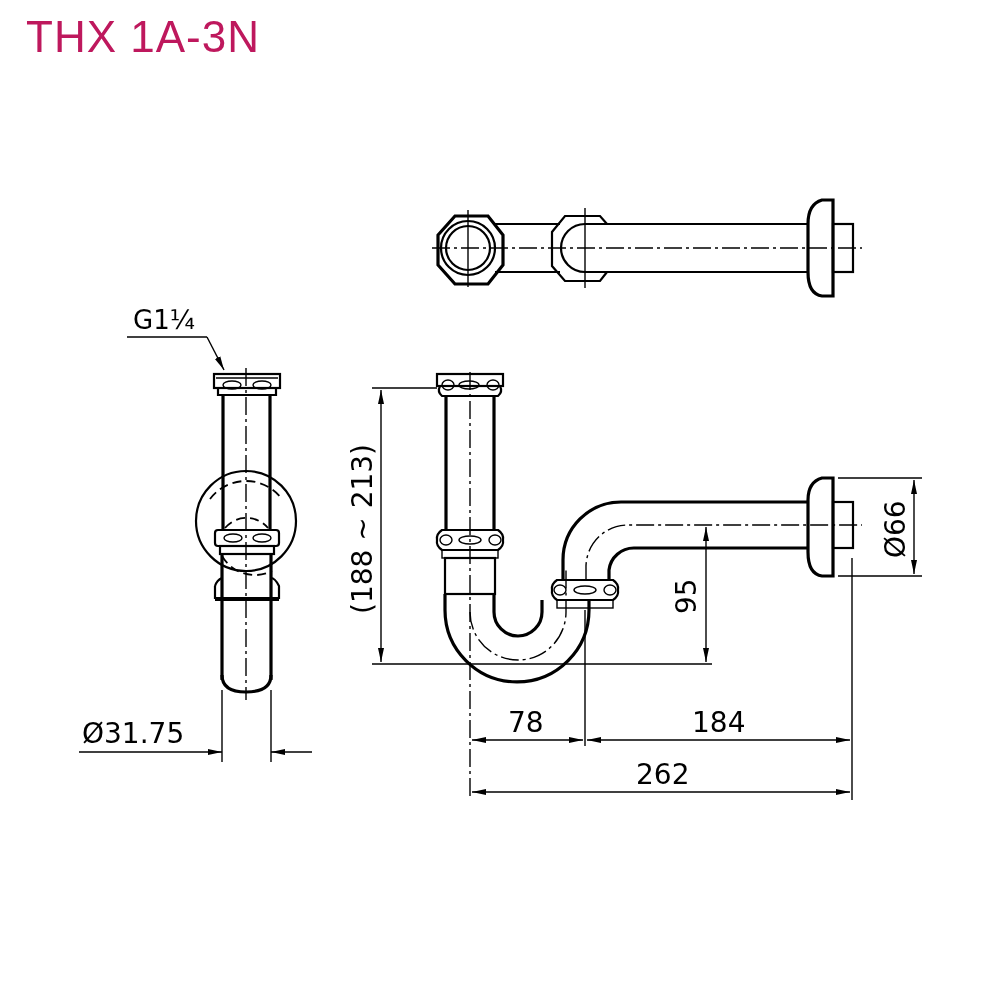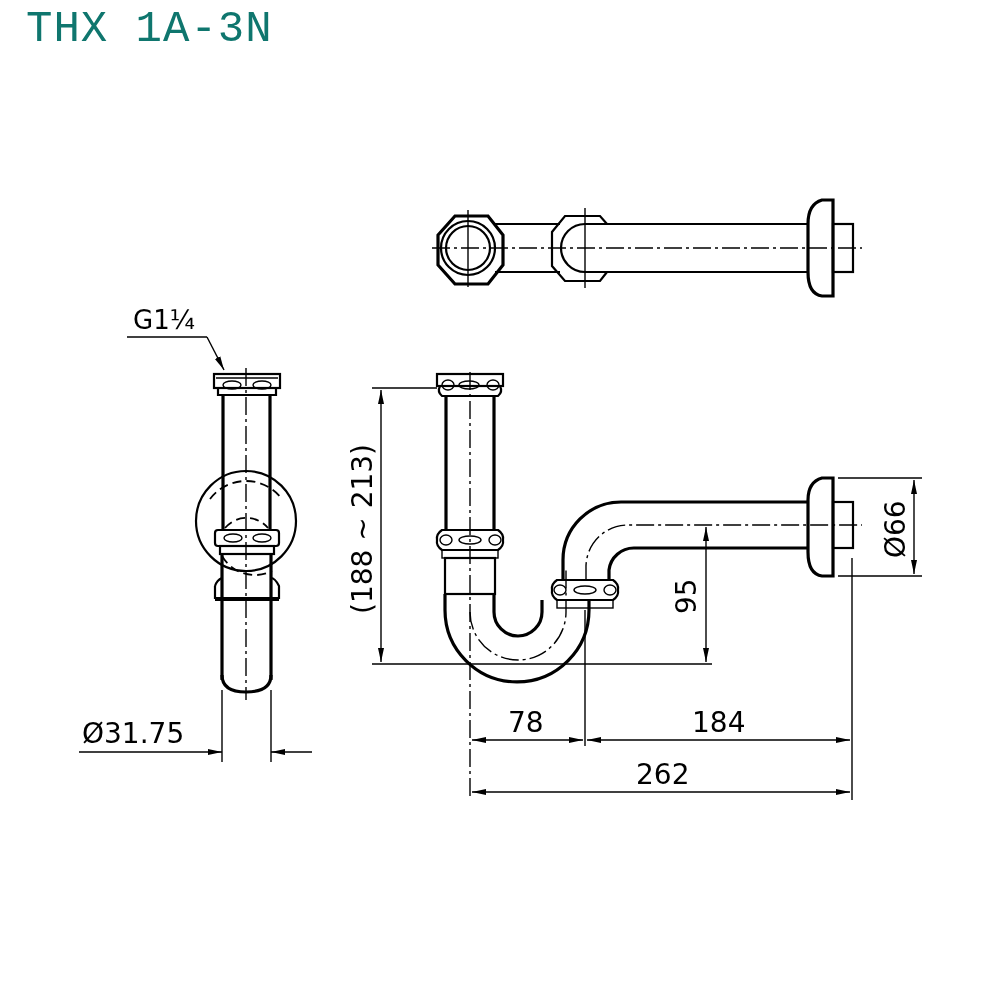--- a/index.html
+++ b/index.html
@@ -1,17 +1,17 @@
 <!DOCTYPE html>
 <html><head>
 <meta charset="utf-8">
 <style>
   html, body { margin:0; padding:0; background:#ffffff; }
   body { width:1000px; height:1000px; position:relative; overflow:hidden; font-family:"DejaVu Sans", sans-serif; }
-  .title { position:absolute; left:26px; top:4px; font-size:44px; color:#0f766e; letter-spacing:1px; font-family:Liberation Mono, monospace; }
+  .title { position:absolute; left:26px; top:12px; font-size:44px; color:#be185d; letter-spacing:1px; font-family:Liberation Sans, sans-serif; }
   svg { position:absolute; left:0; top:0; }
   .thick { stroke:#000; stroke-width:3.2; fill:none; }
   .med { stroke:#000; stroke-width:2.2; fill:none; }
   .thin { stroke:#000; stroke-width:1.4; fill:none; }
   .center { stroke:#000; stroke-width:1.4; fill:none; stroke-dasharray:18 4 3 4; }
   .dash { stroke:#000; stroke-width:1.8; fill:none; stroke-dasharray:9 5; }
   .dimtext { font-family:"DejaVu Sans", sans-serif; font-size:28px; fill:#000; }
   .label { font-family:"DejaVu Sans", sans-serif; font-size:26px; fill:#000; }
 </style>
 </head>

